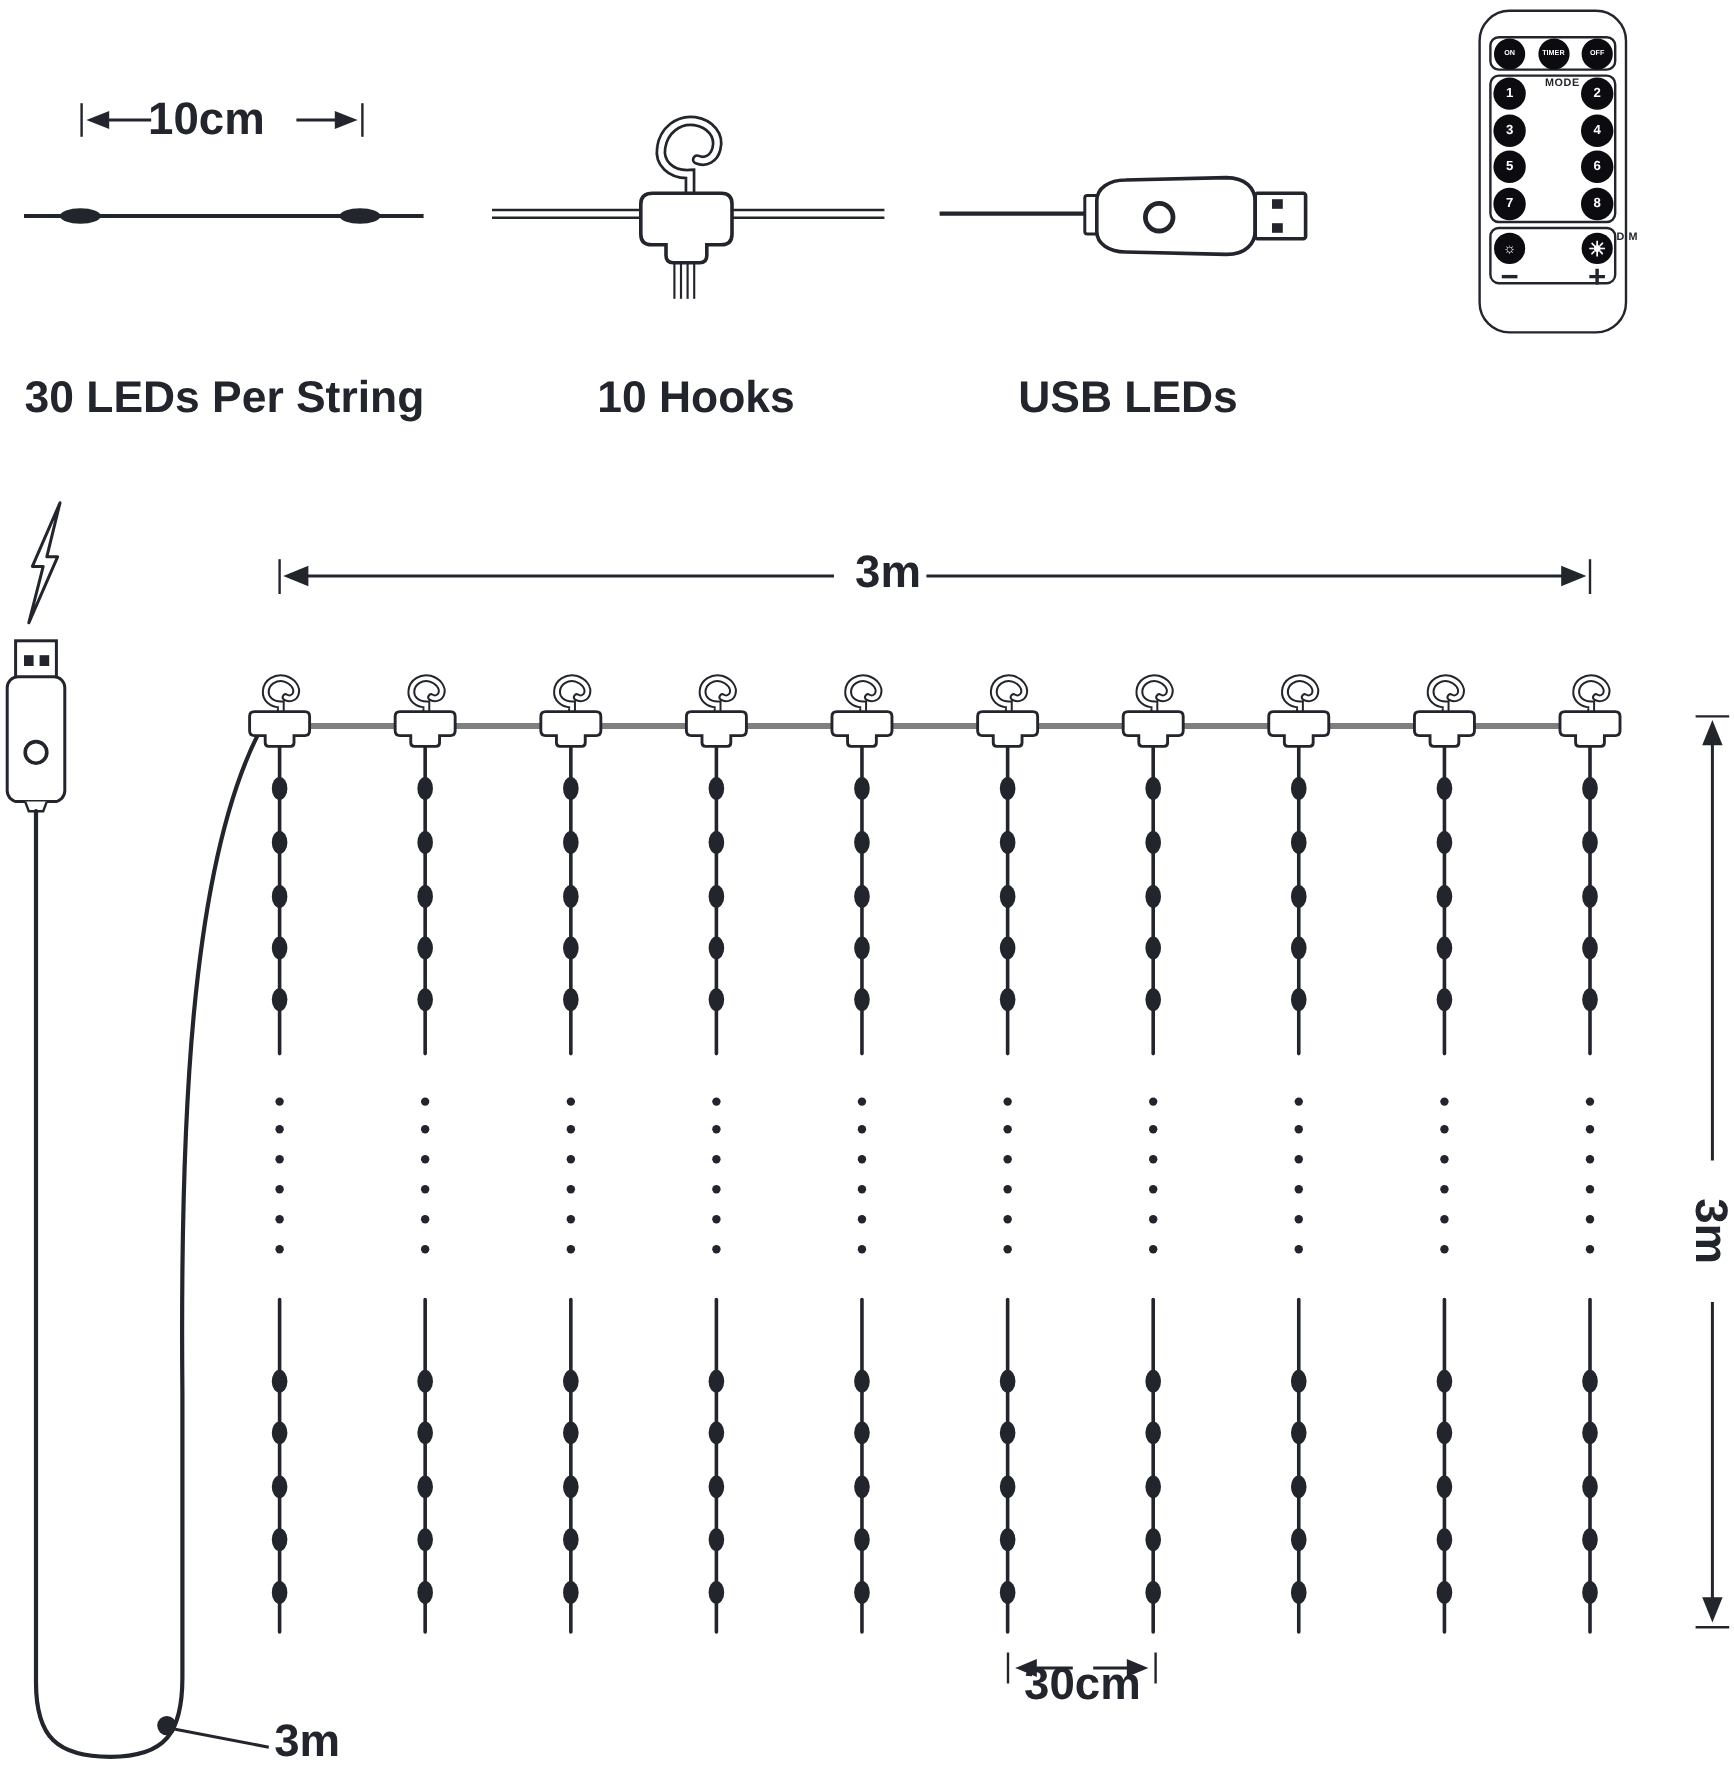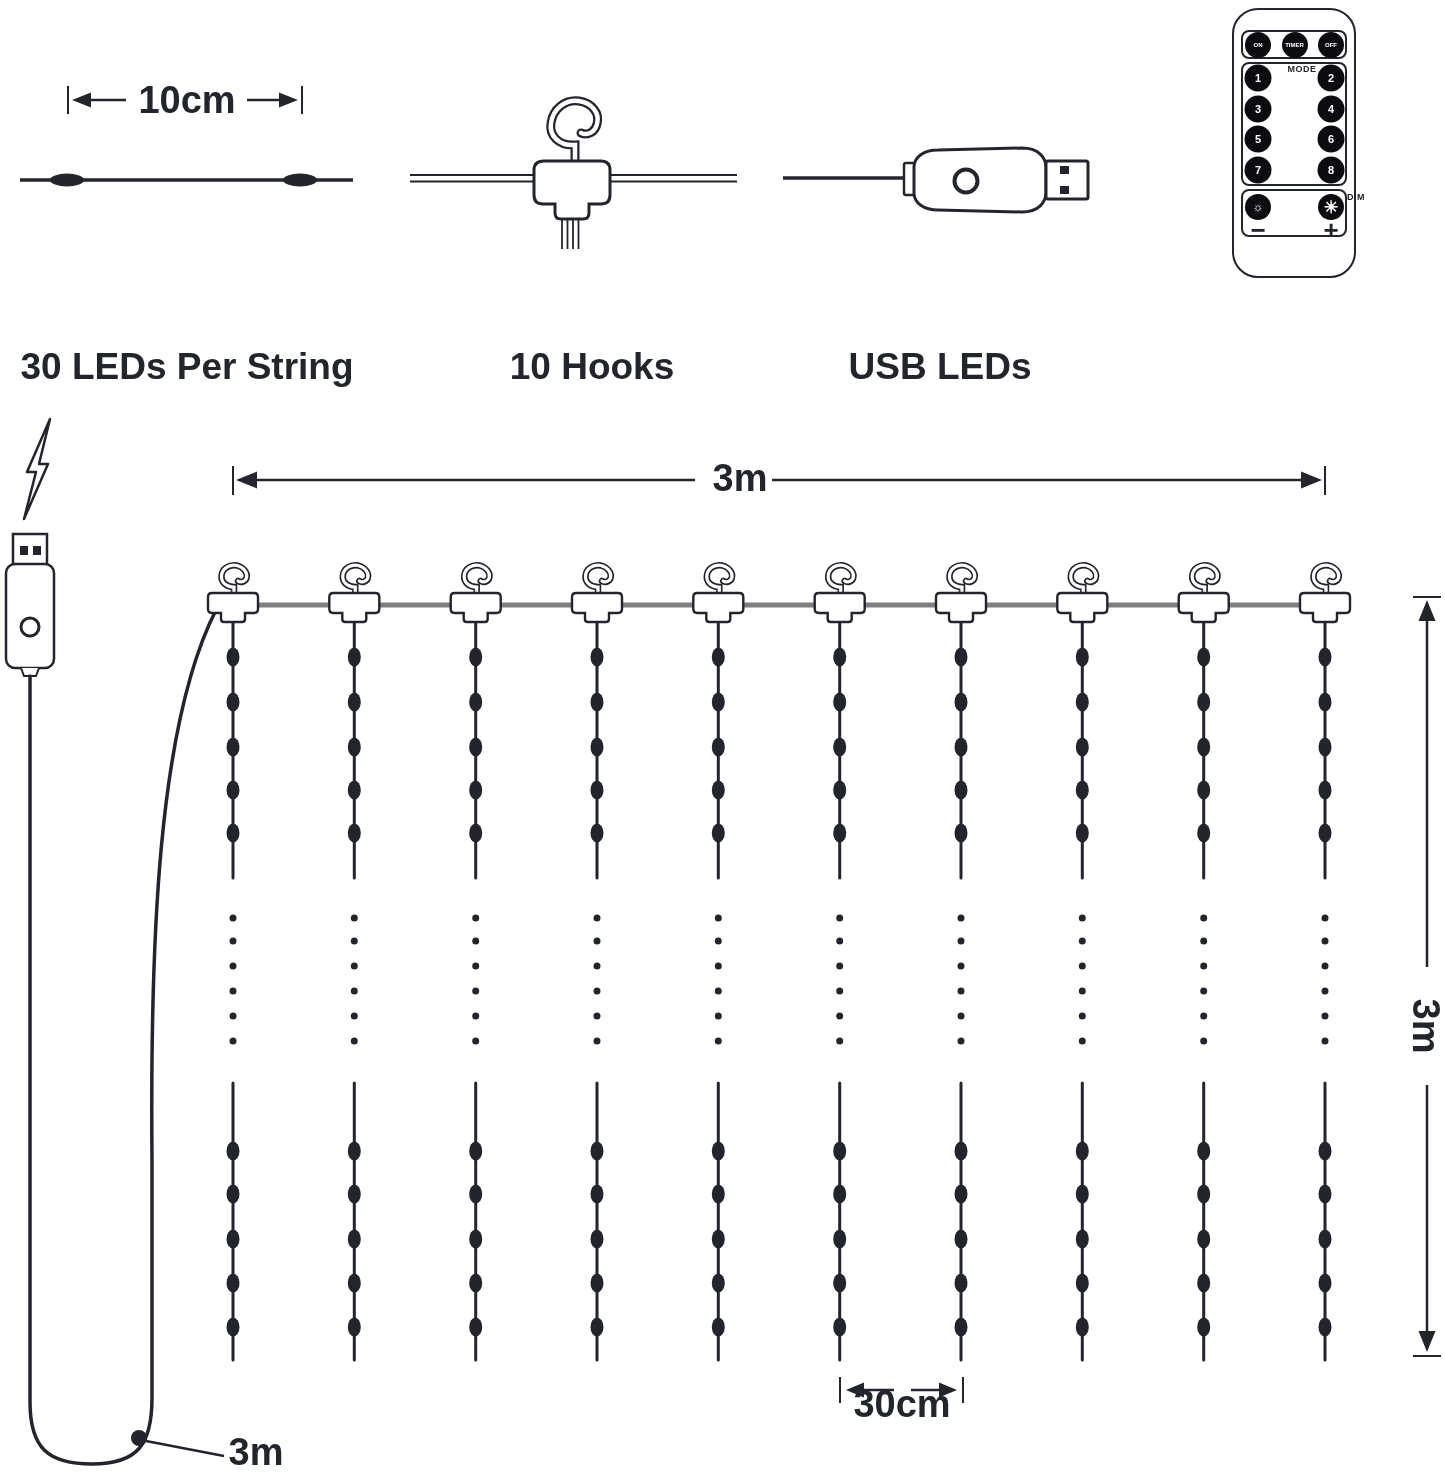--- a/index.html
+++ b/index.html
@@ -5,21 +5,21 @@
   :root{ --ink:#23252d; --wire:#7f7f7f; --bg:#ffffff; }
   html,body{margin:0;padding:0;background:#fff;}
   #canvas{position:relative;width:1445px;height:1478px;background:var(--bg);overflow:hidden;
           font-family:"Liberation Sans",sans-serif;}
   svg{position:absolute;left:0;top:0;}
   .ink-stroke{stroke:var(--ink);}
   .ink-fill{fill:var(--ink);}
   .white-fill{fill:#fff;}
   .white-stroke{stroke:#fff;}
   .lbl{position:absolute;transform:translate(-50%,-50%);color:var(--ink);font-weight:bold;white-space:nowrap;}
-  .feature{font-size:37px;margin-top:36px;}
+  .feature{font-size:37px;}
   .dim{font-size:38px;}
   .rot{transform:translate(-50%,-50%) rotate(90deg);}
   .remote-body{position:absolute;left:1232px;top:8px;width:124px;height:270px;
                border:2.5px solid var(--ink);border-radius:26px;background:#fff;box-sizing:border-box;}
   .remote-sec{position:absolute;border:2px solid var(--ink);border-radius:8px;background:#fff;box-sizing:border-box;}
   #rsec-power{left:1241px;top:30px;width:106px;height:29px;}
   #rsec-mode{left:1241px;top:62px;width:106px;height:124px;}
   #rsec-dim{left:1241px;top:189px;width:106px;height:48px;}
   .rlabel{position:absolute;transform:translate(-50%,-50%);font-size:9px;font-weight:bold;
           color:var(--ink);letter-spacing:0.5px;padding-left:16px;}
@@ -362,23 +362,23 @@
     <g>
       <line class="ink-stroke" x1="840" y1="1377" x2="840" y2="1403" stroke-width="2"></line>
       <polygon class="ink-fill" points="846,1390 864,1382.5 864,1397.5"></polygon>
       <line class="ink-stroke" x1="861" y1="1390" x2="894" y2="1390" stroke-width="2.5"></line>
       <line class="ink-stroke" x1="911" y1="1390" x2="941" y2="1390" stroke-width="2.5"></line>
       <polygon class="ink-fill" points="957,1390 939,1382.5 939,1397.5"></polygon>
       <line class="ink-stroke" x1="963" y1="1377" x2="963" y2="1403" stroke-width="2"></line>
     </g>
   </svg>
 
-  <div class="lbl dim" style="left:187px;top:100px">10cm</div>
+  <div class="lbl dim" style="left:172px;top:100px">10cm</div>
   <div class="lbl feature" style="left:187px;top:331px">30 LEDs Per String</div>
-  <div class="lbl feature" style="left:592px;top:331px">10 Hooks</div>
+  <div class="lbl feature" style="left:580px;top:331px">10 Hooks</div>
   <div class="lbl feature" style="left:940px;top:331px">USB LEDs</div>
   <div class="lbl dim" style="left:740px;top:478px">3m</div>
   <div class="lbl dim rot" style="left:1425px;top:1026px">3m</div>
   <div class="lbl dim" style="left:902px;top:1404px">30cm</div>
   <div class="lbl dim" style="left:256px;top:1452px">3m</div>
 
   <div class="remote-body"></div>
   <div class="remote-sec" id="rsec-power"></div>
   <div class="remote-sec" id="rsec-mode"></div>
   <div class="remote-sec" id="rsec-dim"></div>

